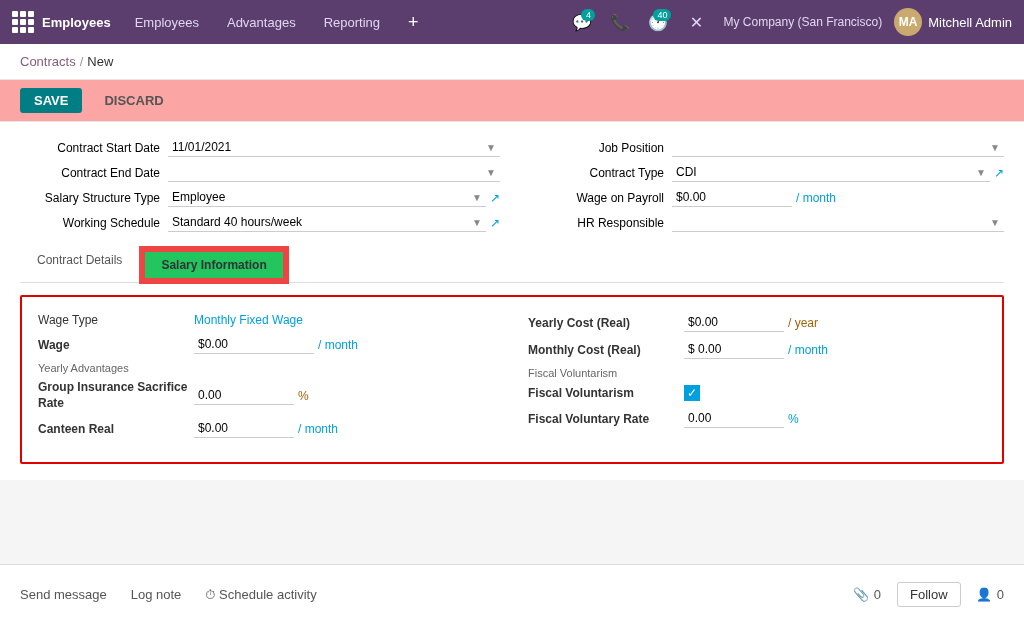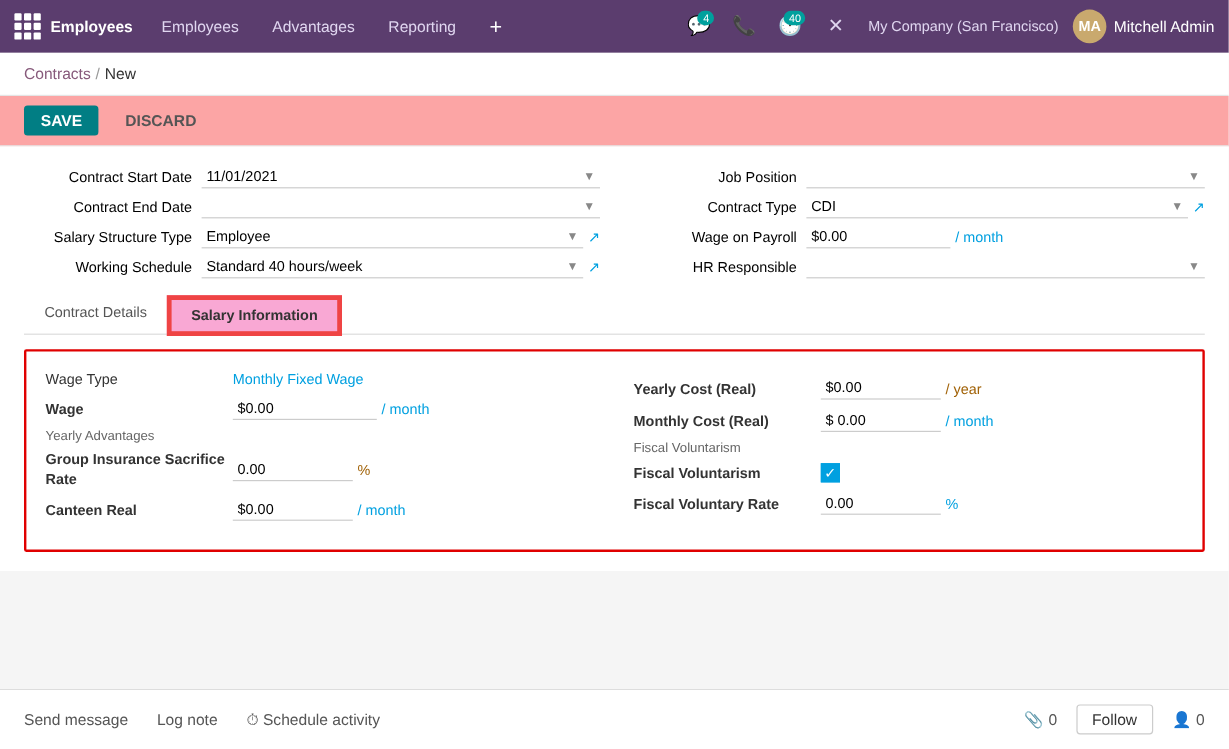--- a/index.html
+++ b/index.html
@@ -110,32 +110,32 @@
 
     
     .tabs-bar {
       display: flex; border-bottom: 1px solid #ddd; margin-bottom: 12px;
     }
     .tab-item {
       padding: 6px 16px; cursor: pointer; font-size: 12px; color: #555;
       border: 1px solid transparent; border-bottom: none; margin-bottom: -1px;
     }
     .tab-item.active {
-      border: 4px solid #ef4444; background: #f9a8d4; color: #333; font-weight: 600; margin-bottom: -2px;
+      border: 6px solid #ef4444; background: #22c55e; color: #333; font-weight: 600; margin-bottom: -2px;
     }
 
     
     .salary-section {
       border: 2px solid #e00000;
       border-radius: 2px;
       padding: 16px;
       background: #fff;
     }
     .salary-grid {
-      display: flex; gap: 32px; align-items: center;
+      display: flex; gap: 32px;
     }
     .salary-col { flex: 1; }
     .salary-field {
       display: flex; align-items: center; margin-bottom: 8px; gap: 6px;
     }
     .salary-label {
       min-width: 150px; font-size: 12px; color: #333;
     }
     .salary-label.bold { font-weight: 700; }
     .salary-value {
@@ -153,21 +153,21 @@
     .checkbox-styled {
       width: 16px; height: 16px; background: #00a0e0; border: 1px solid #00a0e0;
       display: flex; align-items: center; justify-content: center; color: #fff; font-size: 12px; cursor: pointer;
     }
 
     
     .footer-bar {
       background: #fff; border-top: 1px solid #ddd;
       padding: 12px 20px;
       display: flex; align-items: center; gap: 24px;
-      position: fixed; bottom: 0; left: 0; right: 0; height: 50px;
+      position: fixed; bottom: 0; left: 0; right: 0; height: 60px;
     }
     .footer-action {
       color: #555; cursor: pointer; font-size: 13px;
     }
     .footer-sep { flex: 1; }
     .footer-right { display: flex; align-items: center; gap: 16px; }
     .footer-count { display: flex; align-items: center; gap: 4px; color: #555; font-size: 13px; }
     .btn-follow {
       background: transparent; border: 1px solid #ccc; padding: 4px 12px;
       border-radius: 3px; cursor: pointer; font-size: 13px; color: #333;

